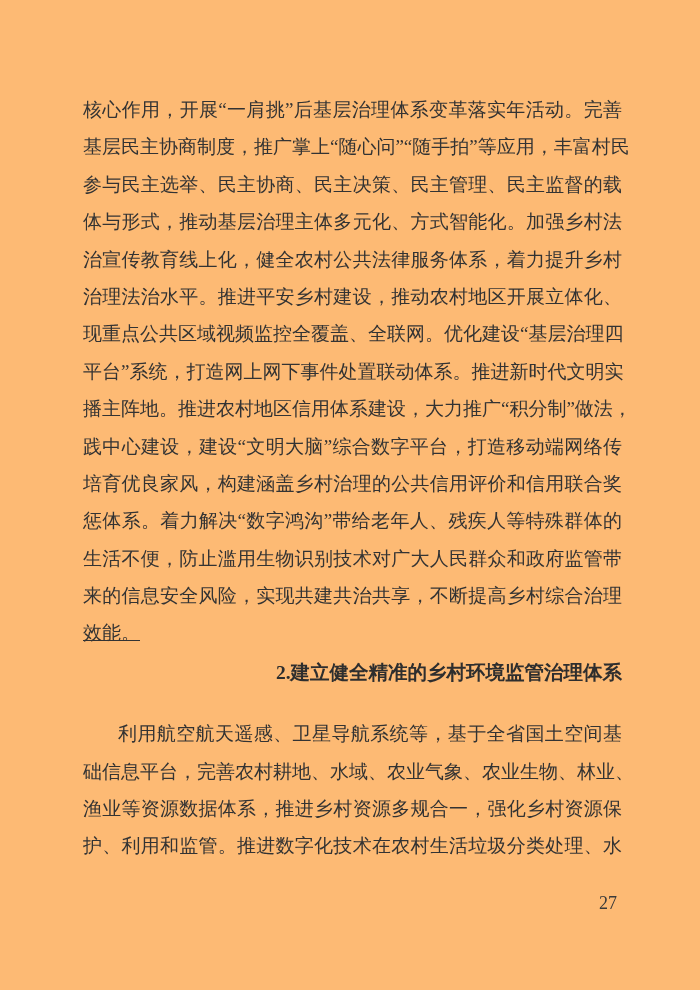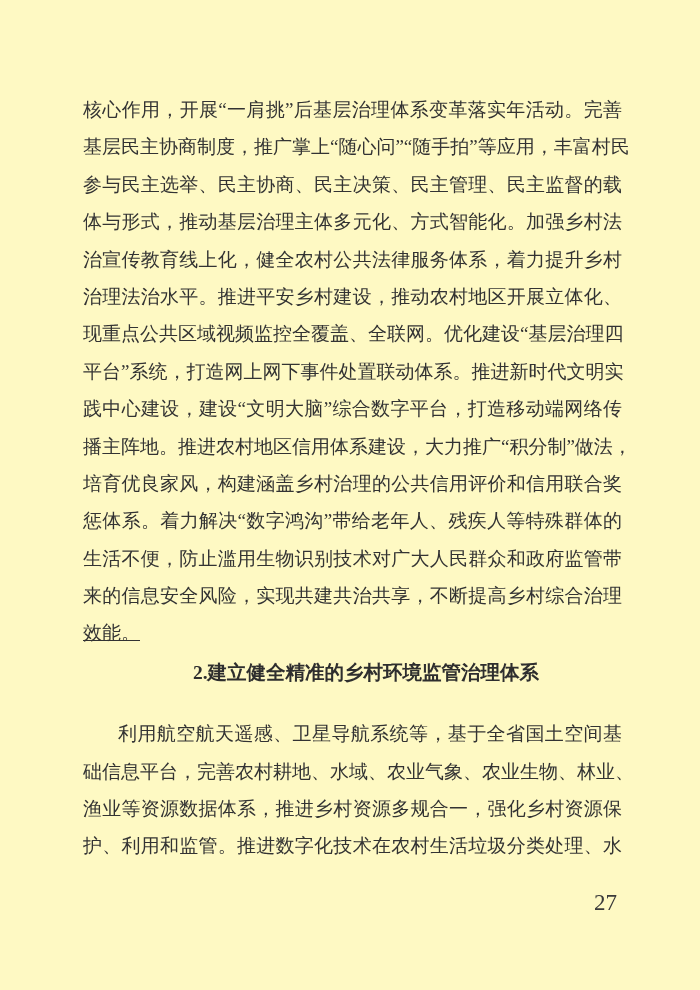--- a/index.html
+++ b/index.html
@@ -13,21 +13,21 @@
     position: relative;
     font-family: "Liberation Serif", "DejaVu Serif", serif;
     color: #333333;
     overflow: hidden;
   }
   .page {
     position: absolute;
     left: 0; top: 0;
     width: 700px;
     height: 990px;
-    background: #fef9c3;
+    background: #fdba74;
   }
   .text-column {
     position: absolute;
     left: 83px;
     top: 91px;
     width: 539px;
   }
   .line {
     height: 37.4px;
     line-height: 37.4px;
@@ -43,53 +43,53 @@
     text-decoration: underline;
   }
   .section-heading {
     height: 37.4px;
     line-height: 37.4px;
     font-size: 19.5px;
     font-weight: bold;
     text-indent: 27px;
     margin-top: 2px;
     color: #2e2e2e;
-    text-align: center;
+    text-align: right;
   }
   .p2-first {
     text-indent: 35px;
     margin-top: 24px;
   }
   .page-number {
     position: absolute;
     top: 893px;
     right: 83px;
-    font-size: 23px;
+    font-size: 18px;
     line-height: 20px;
     color: #3a3a3a;
     text-align: right;
   }
 </style>
 </head>
 <body>
 
 <div class="page">
   <div class="text-column">
 
     <div>
       <div class="line">核心作用，开展“一肩挑”后基层治理体系变革落实年活动。完善</div>
       <div class="line">基层民主协商制度，推广掌上“随心问”“随手拍”等应用，丰富村民</div>
       <div class="line">参与民主选举、民主协商、民主决策、民主管理、民主监督的载</div>
       <div class="line">体与形式，推动基层治理主体多元化、方式智能化。加强乡村法</div>
       <div class="line">治宣传教育线上化，健全农村公共法律服务体系，着力提升乡村</div>
       <div class="line">治理法治水平。推进平安乡村建设，推动农村地区开展立体化、</div>
       <div class="line">现重点公共区域视频监控全覆盖、全联网。优化建设“基层治理四</div>
       <div class="line">平台”系统，打造网上网下事件处置联动体系。推进新时代文明实</div>
+      <div class="line">播主阵地。推进农村地区信用体系建设，大力推广“积分制”做法，</div>
       <div class="line">践中心建设，建设“文明大脑”综合数字平台，打造移动端网络传</div>
-      <div class="line">播主阵地。推进农村地区信用体系建设，大力推广“积分制”做法，</div>
       <div class="line">培育优良家风，构建涵盖乡村治理的公共信用评价和信用联合奖</div>
       <div class="line">惩体系。着力解决“数字鸿沟”带给老年人、残疾人等特殊群体的</div>
       <div class="line">生活不便，防止滥用生物识别技术对广大人民群众和政府监管带</div>
       <div class="line">来的信息安全风险，实现共建共治共享，不断提高乡村综合治理</div>
       <div class="line no-stretch">效能。</div>
     </div>
 
     <div class="section-heading">2.建立健全精准的乡村环境监管治理体系</div>
 
     <div>

